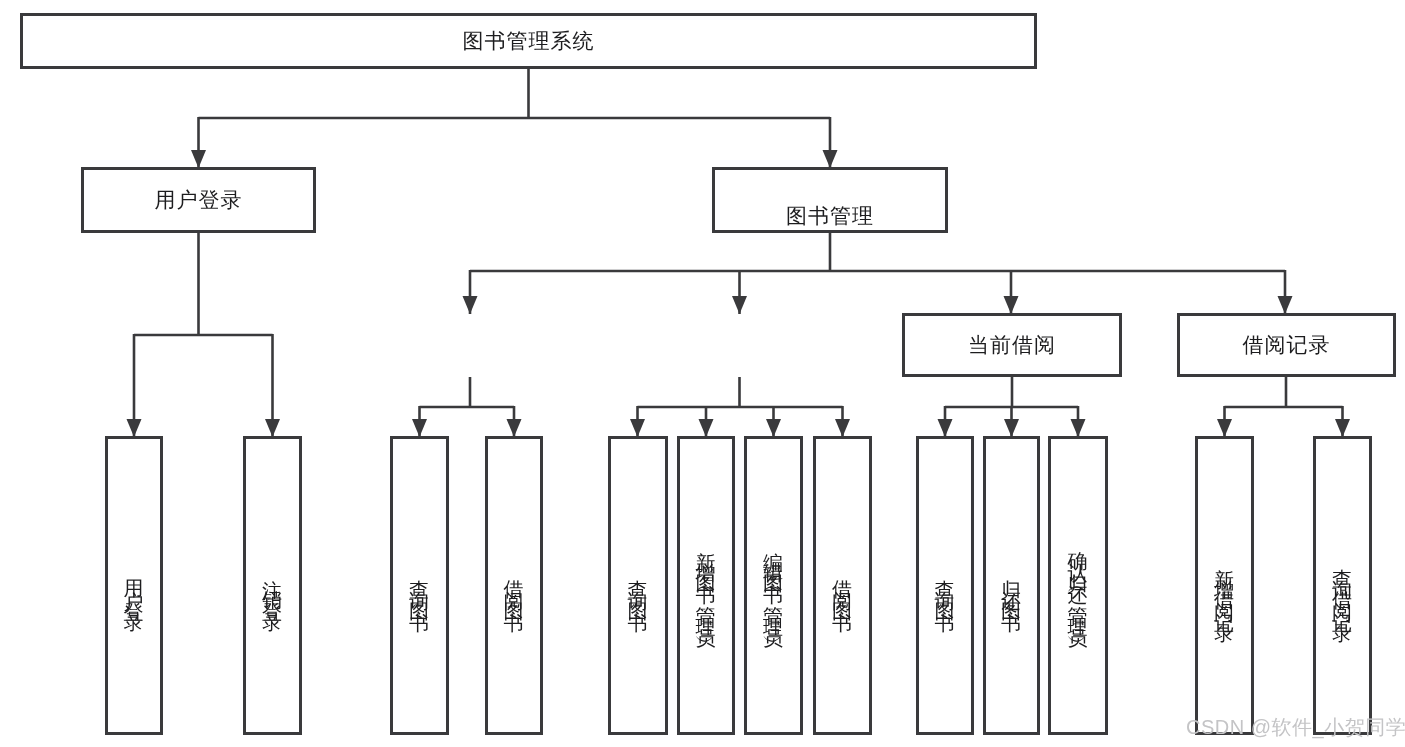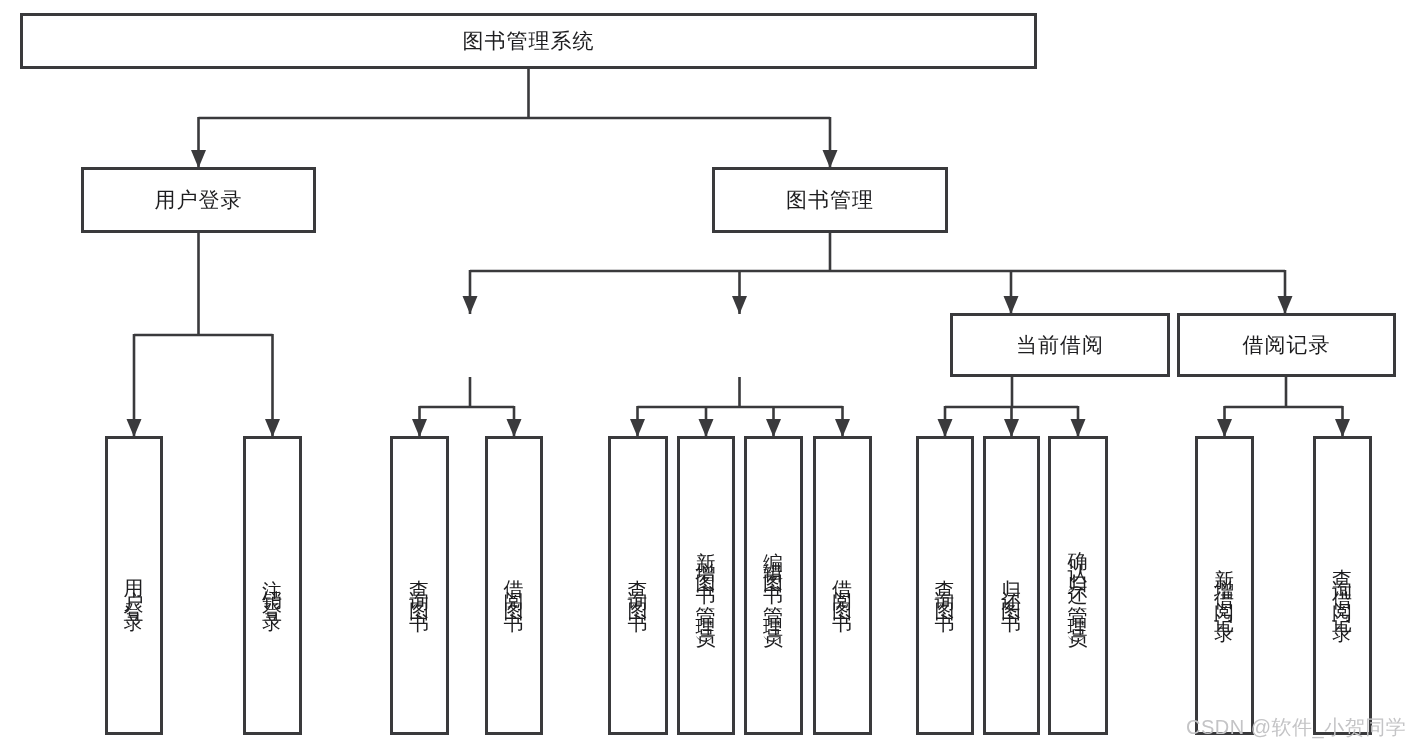--- a/index.html
+++ b/index.html
@@ -34,24 +34,24 @@
     left:1186px;top:714px;
     font-size:20px;
     color:#c4c4c6;
     z-index:5;
     white-space:nowrap;
     letter-spacing:0.5px;
   }
   
   #n-root{left:20px;top:13px;width:1017px;height:56px;}
   #n-user-login{left:81px;top:167px;width:235px;height:66px;}
-  #n-book-mgmt{left:712px;top:167px;width:236px;height:66px;}
+  #n-book-mgmt{left:712px;top:167px;width:236px;height:66px;align-items:flex-end;}
   #n-new-book{left:363px;top:313px;width:214px;height:64px;}
   #n-book-borrow{left:633px;top:313px;width:213px;height:64px;}
-  #n-current-borrow{left:902px;top:313px;width:220px;height:64px;margin-left:48px;}
+  #n-current-borrow{left:902px;top:313px;width:220px;height:64px;}
   #n-borrow-records{left:1177px;top:313px;width:219px;height:64px;justify-content:center;}
   .leaf{top:436px;height:299px;}
   #l-user-login{left:105px;width:58px;}
   #l-logout{left:243px;width:59px;}
   #l-nb-query{left:390px;width:59px;}
   #l-nb-borrow{left:485px;width:58px;}
   #l-bb-query{left:608px;width:60px;}
   #l-bb-add{left:677px;width:58px;}
   #l-bb-edit{left:744px;width:59px;}
   #l-bb-borrow{left:813px;width:59px;}

